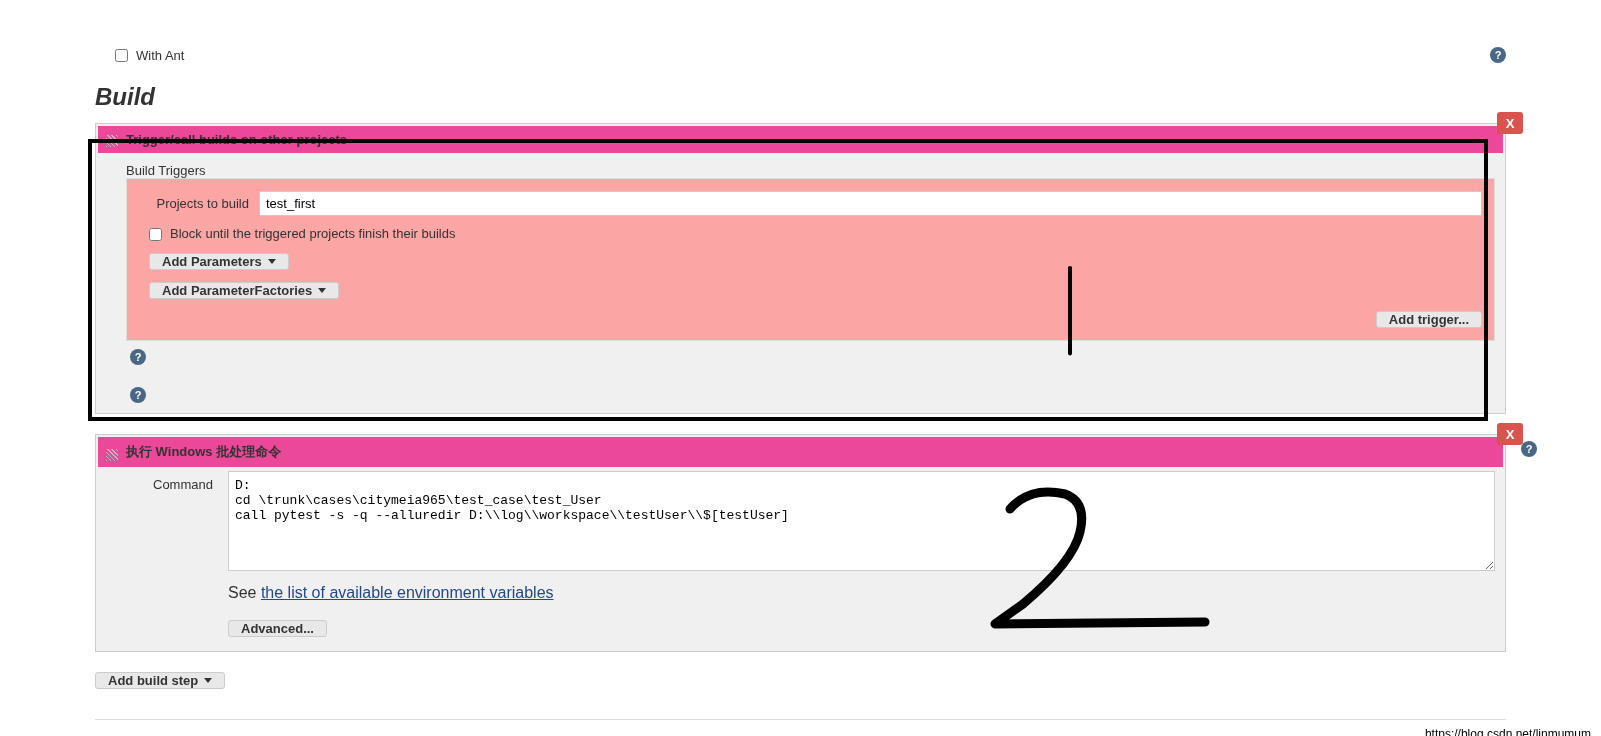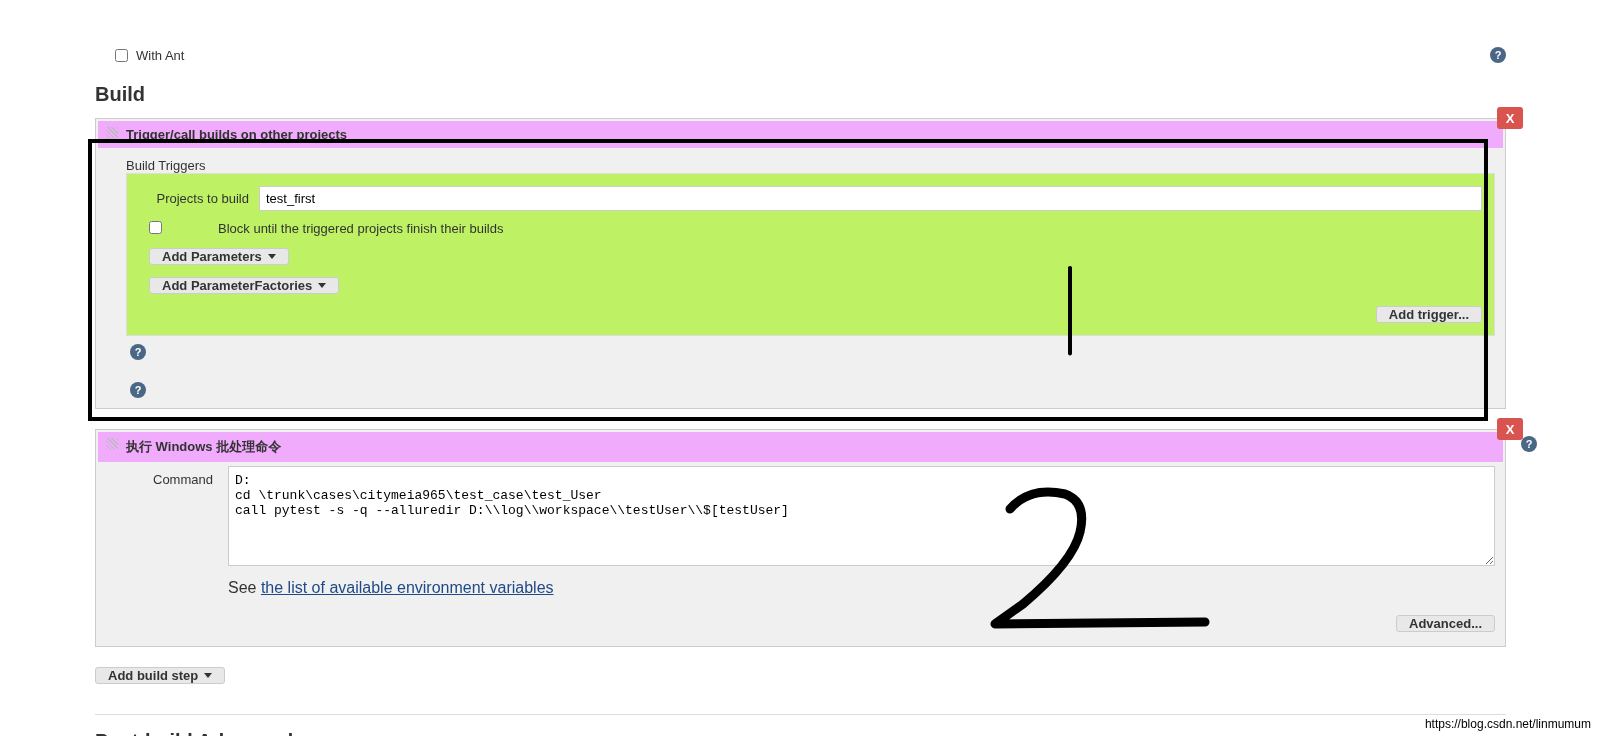--- a/index.html
+++ b/index.html
@@ -8,23 +8,24 @@
     font-size: 13px;
     color: #333;
     background: #fff;
   }
   .page {
     width: 1601px;
     padding: 0 95px;
     margin-top: 44px;
   }
   .section-title {
-    font-size: 20px;
+    font-size: 24px;
     font-weight: bold;
     margin: 15px 0 12px 0;
+    font-style: italic;
   }
   .with-ant-row {
     display: flex;
     align-items: center;
     padding: 3px 0 5px 20px;
   }
   .with-ant-row input[type="checkbox"] {
     margin-right: 8px;
   }
   .help-icon {
@@ -45,23 +46,23 @@
   }
   .build-step {
     border: 1px solid #ccc;
     background: #f0f0f0;
     margin-bottom: 20px;
     position: relative;
     padding: 2px;
   }
   .step-header {
     display: flex;
-    align-items: flex-start;
+    align-items: flex-end;
     padding: 6px 8px;
-    background: #f0abfc;
+    background: #ec4899;
   }
   .drag-handle {
     width: 12px;
     height: 12px;
     margin-right: 8px;
     background: repeating-linear-gradient(45deg,#bbb,#bbb 1px,transparent 1px,transparent 3px);
     cursor: move;
   }
   .step-header .title {
     font-weight: bold;
@@ -90,21 +91,21 @@
   }
   .step-sidebar {
     width: 100px;
     font-size: 13px;
     color: #333;
     padding-top: 6px;
   }
   .step-main {
     flex: 1;
     border: 1px solid #ddd;
-    background: #bef264;
+    background: #fca5a5;
     padding: 12px;
     position: relative;
   }
   .form-row {
     display: flex;
     align-items: center;
     margin-bottom: 10px;
   }
   .form-label {
     width: 120px;
@@ -117,24 +118,23 @@
   }
   .text-input {
     width: 100%;
     padding: 4px 6px;
     border: 1px solid #ccc;
     font-size: 13px;
     background: #fff;
   }
   .checkbox-row {
     display: flex;
-    align-items: flex-start;
+    align-items: flex-end;
     margin-bottom: 12px;
     padding-left: 10px;
-    gap: 48px;
   }
   .checkbox-row input { margin-right: 8px; }
   .btn {
     display: inline-flex;
     align-items: center;
     padding: 0 12px;
     background: #e8e8e8;
     border: 1px solid #ccc;
     border-radius: 3px;
     font-size: 13px;
@@ -173,21 +173,21 @@
     font-family: "Courier New", monospace;
     font-size: 13px;
     resize: both;
     background: #fff;
   }
   .see-text {
     margin-top: 10px;
     font-size: 16px;
   }
   .see-text a { color: #204a87; text-decoration: underline; }
-  .advanced-row { text-align: right; margin-top: 18px; }
+  .advanced-row { text-align: left; margin-top: 18px; }
   
   .annotation {
     position: absolute;
     pointer-events: none;
   }
   .black-box {
     position: absolute;
     border: 4px solid #000;
     pointer-events: none;
   }

